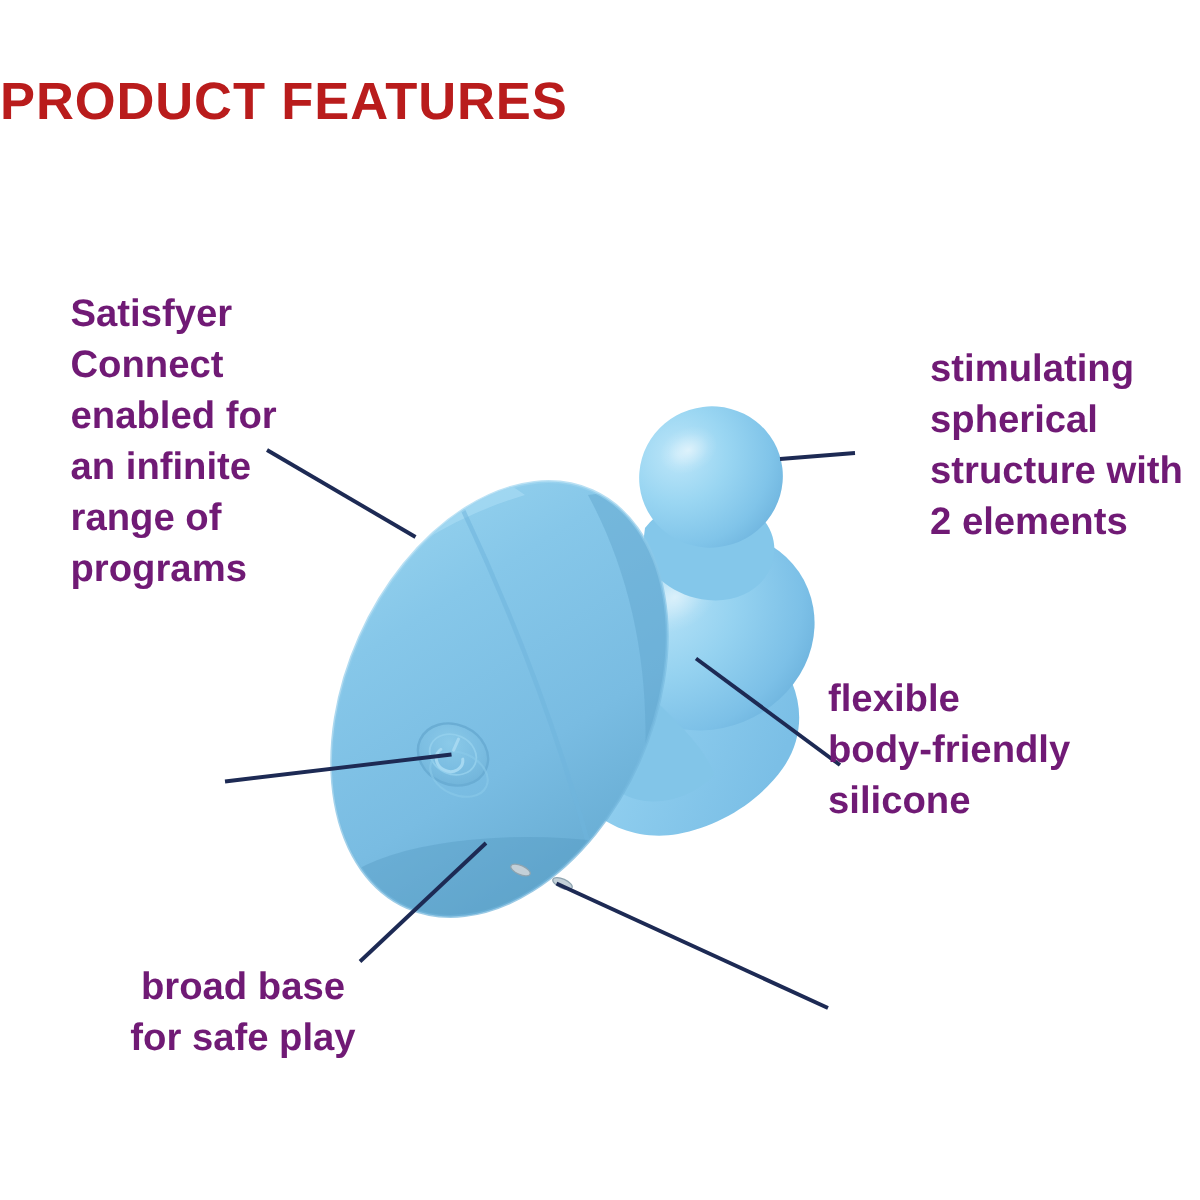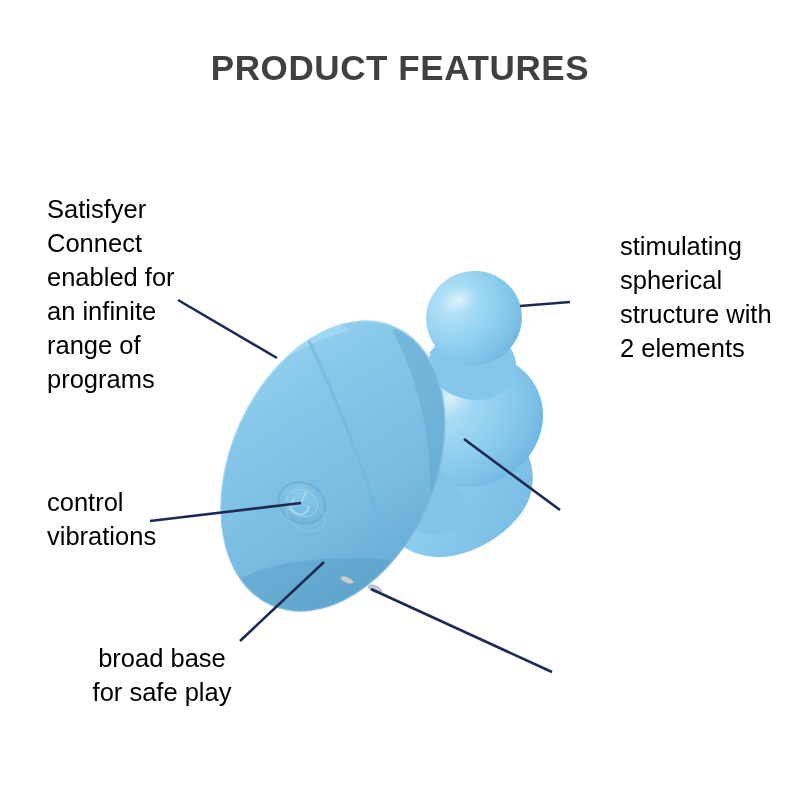--- a/index.html
+++ b/index.html
@@ -18,34 +18,34 @@
     position: absolute;
     inset: 0;
     width: 800px;
     height: 800px;
   }
   .title {
     position: absolute;
     top: 48px;
     left: 0;
     width: 800px;
-    text-align: center;
+    text-align: left;
     font-size: 35px;
     font-weight: bold;
     letter-spacing: 0.6px;
-    color: #404040;
+    color: #b91c1c;
     font-family: "Liberation Sans", sans-serif;
   }
   .callout {
     position: absolute;
-    color: #000000;
+    color: #701a75;
     font-size: 25.5px;
     line-height: 34px;
     font-family: "Liberation Sans", sans-serif;
-    font-weight: 400;
+    font-weight: 700;
     white-space: pre-line;
   }
   .callout.left  { text-align: left; }
   .callout.right { text-align: left; }
 
   #c-connect   { left: 47px;  top: 192px; width: 215px; }
   #c-control   { left: 47px;  top: 485px; width: 200px; }
   #c-broadbase { left: 47px;  top: 641px; width: 230px; text-align: center; }
   #c-spherical { left: 578px; top: 229px; width: 215px; margin-left: 42px; }
   #c-flexible  { left: 552px; top: 449px; width: 240px; }
@@ -187,26 +187,27 @@
     <line x1="371" y1="589" x2="552" y2="672" stroke="#1d2a54" stroke-width="2.6"></line>
   </svg>
 
   <div class="callout left" id="c-connect">Satisfyer
 Connect
 enabled for
 an infinite
 range of
 programs</div>
 
-  <div class="callout left" id="c-control">control
-vibrations</div>
 
   <div class="callout left" id="c-broadbase">broad base
 for safe play</div>
 
   <div class="callout right" id="c-spherical">stimulating
 spherical
 structure with
 2 elements</div>
 
+  <div class="callout right" id="c-flexible">flexible
+body-friendly
+silicone</div>
 
 
 </div>
 
 </body></html>

